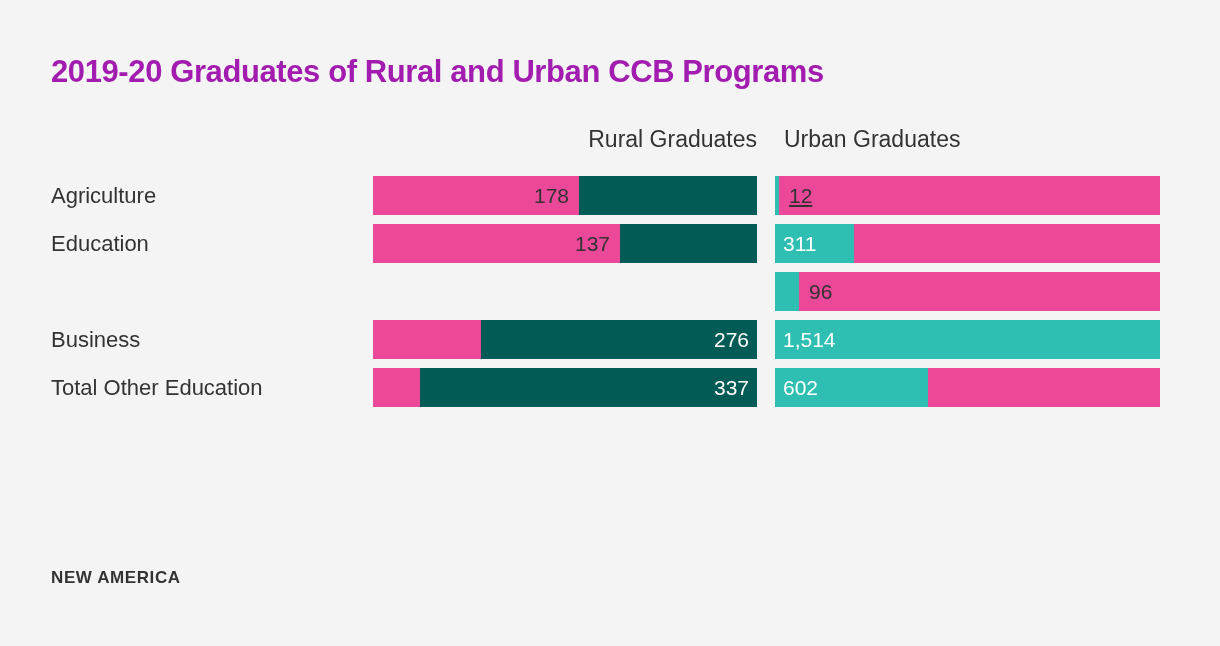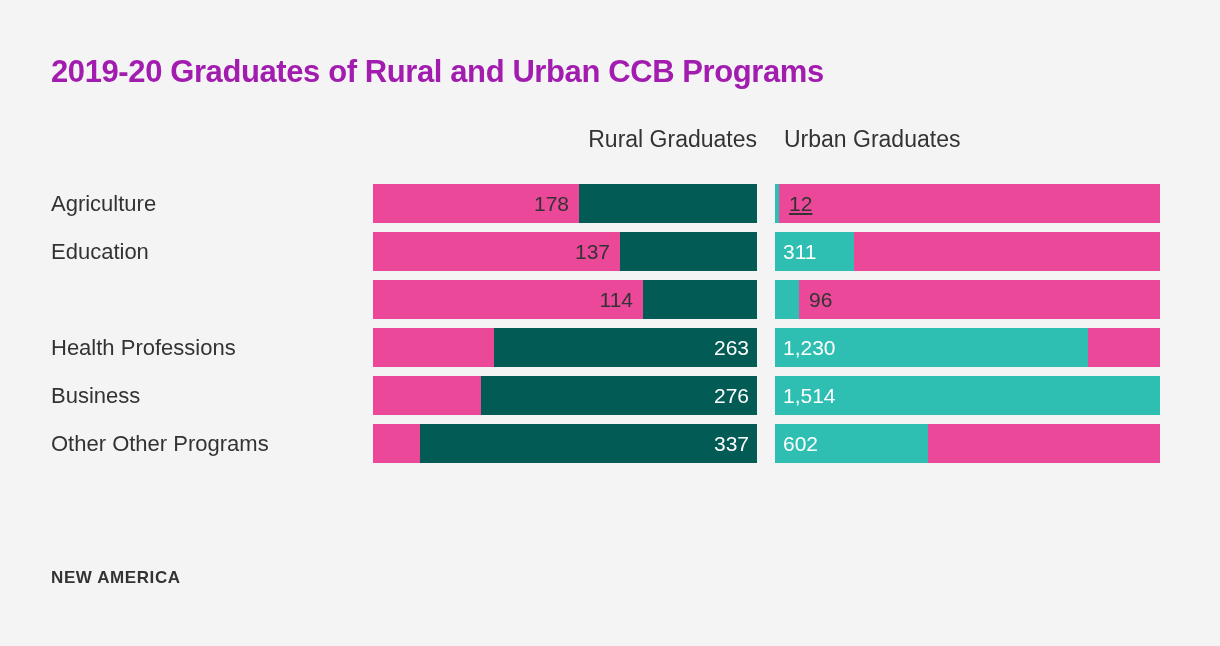--- a/index.html
+++ b/index.html
@@ -53,21 +53,21 @@
   }
   .col-header.urban {
     left: 784px;
     text-align: left;
   }
 
   
   .rows {
     position: absolute;
     left: 0;
-    top: 184px;
+    top: 176px;
     width: 1220px;
   }
   .row {
     position: relative;
     height: 39px;
     margin-bottom: 9px;
   }
   .row-label {
     position: absolute;
     left: 51px;
@@ -175,53 +175,38 @@
         <div class="track rural">
           <div class="bar rural" style="width: 137px;"></div>
           <div class="val rural-out" style="right: 147px;">137</div>
         </div>
         <div class="track urban">
           <div class="bar urban" style="width: 79px;"></div>
           <div class="val urban-in">311</div>
         </div>
       </div>
       <div class="row">
-        <div class="track rural">
-          <div class="bar rural" style="width: 114px;"></div>
-          <div class="val rural-out" style="right: 124px;">114</div>
-        </div>
         <div class="track urban">
           <div class="bar urban" style="width: 24px;"></div>
           <div class="val urban-out" style="left: 34px;">96</div>
         </div>
       </div>
       <div class="row">
-        <div class="row-label">Health Professions</div>
-        <div class="track rural">
-          <div class="bar rural" style="width: 263px;"></div>
-          <div class="val rural-in">263</div>
-        </div>
-        <div class="track urban">
-          <div class="bar urban" style="width: 313px;"></div>
-          <div class="val urban-in">1,230</div>
-        </div>
-      </div>
-      <div class="row">
         <div class="row-label">Business</div>
         <div class="track rural">
           <div class="bar rural" style="width: 276px;"></div>
           <div class="val rural-in">276</div>
         </div>
         <div class="track urban">
           <div class="bar urban" style="width: 385px;"></div>
           <div class="val urban-in">1,514</div>
         </div>
       </div>
       <div class="row">
-        <div class="row-label">Other Other Programs</div>
+        <div class="row-label">Total Other Education</div>
         <div class="track rural">
           <div class="bar rural" style="width: 337px;"></div>
           <div class="val rural-in">337</div>
         </div>
         <div class="track urban">
           <div class="bar urban" style="width: 153px;"></div>
           <div class="val urban-in">602</div>
         </div>
       </div>
     </div>

